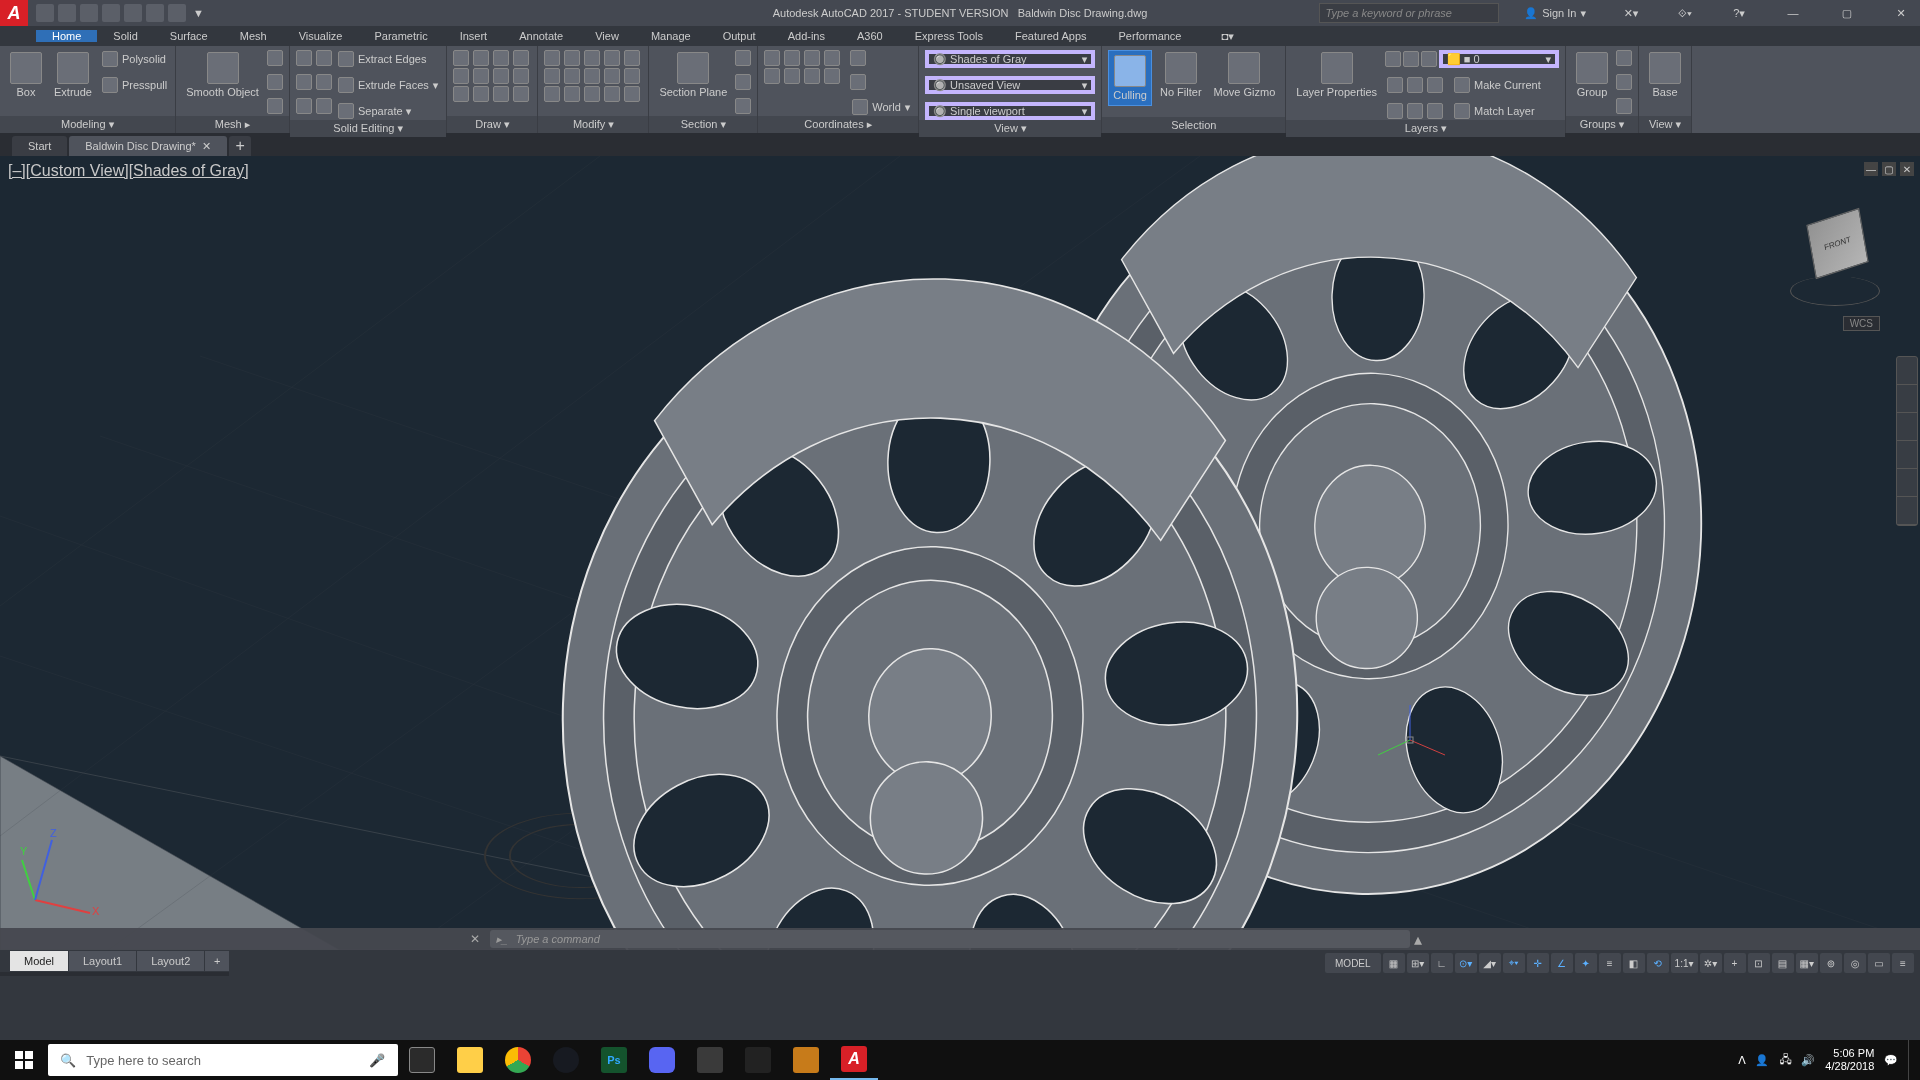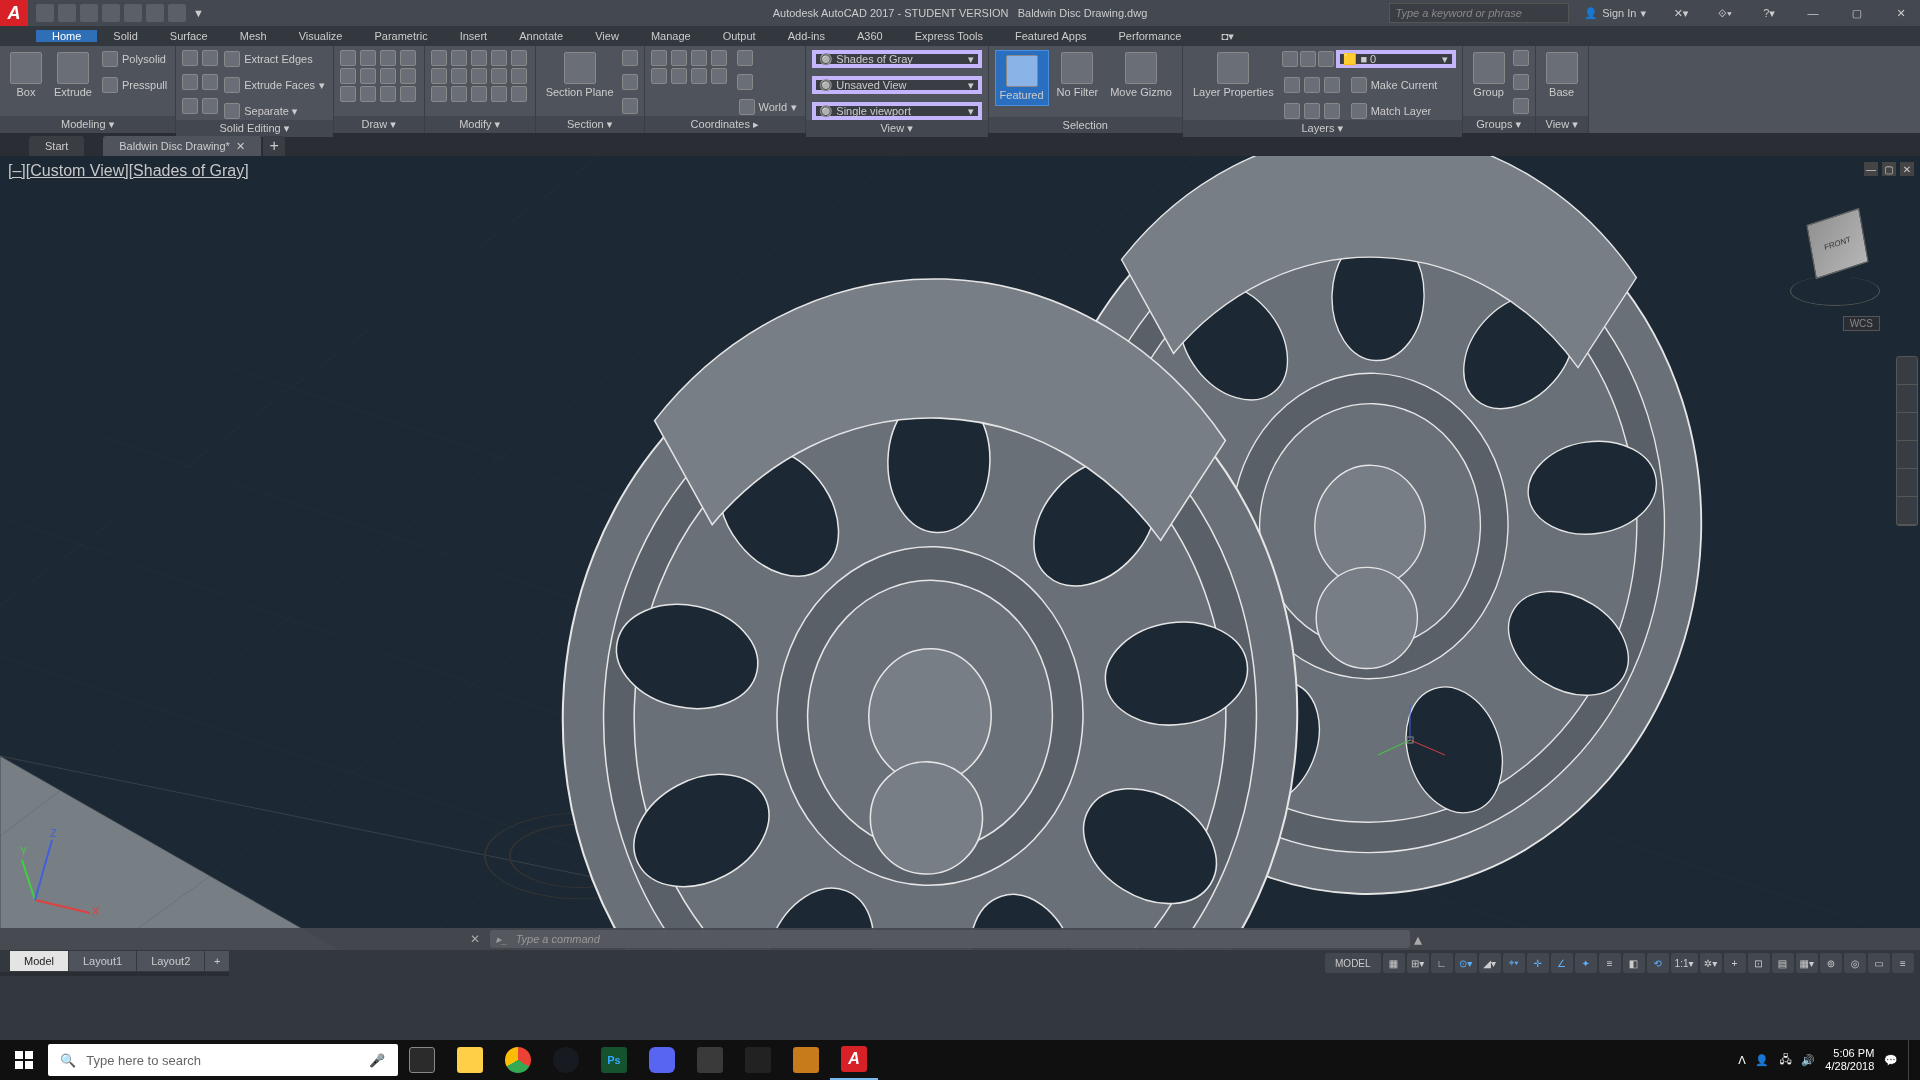--- a/index.html
+++ b/index.html
@@ -4,21 +4,21 @@
 <style>
 * { margin:0; padding:0; box-sizing:border-box; font-family:"Segoe UI",Arial,sans-serif; user-select:none; }
 body { width:1920px; height:1080px; background:#33373e; overflow:hidden; position:relative; }
 
 
 .titlebar { height:26px; background:#444851; display:flex; align-items:center; color:#ccc; font-size:11px; position:relative; }
 .app-icon { width:28px; height:26px; background:#d82027; color:#fff; font-weight:bold; font-size:18px; display:flex; align-items:center; justify-content:center; font-style:italic; }
 .qat { display:flex; gap:4px; padding:0 8px; align-items:center; }
 .qat-btn { width:18px; height:18px; background:#5b5f68; border-radius:2px; }
 .title-center { position:absolute; left:50%; transform:translateX(-50%); white-space:nowrap; }
-.title-right { position:absolute; right:0; display:flex; align-items:center; gap:6px; height:100%; }
+.title-right { position:absolute; right:0; display:flex; align-items:center; gap:16px; height:100%; }
 .search-box { width:180px; height:20px; background:#3a3d44; border:1px solid #555; color:#888; font-size:11px; padding:0 6px; display:flex; align-items:center; font-style:italic; }
 .signin { padding:0 10px; display:flex; align-items:center; gap:4px; }
 .win-btn { width:38px; height:26px; display:flex; align-items:center; justify-content:center; color:#ccc; font-size:11px; }
 .tri { margin:0 3px; }
 
 
 .menubar { height:20px; background:#33373e; display:flex; align-items:center; color:#ccc; font-size:11px; padding-left:36px; }
 .menubar span { padding:0 16px; }
 
 
@@ -32,21 +32,21 @@
 .small-btn { display:flex; align-items:center; gap:4px; color:#ccc; font-size:11px; height:18px; padding:0 2px; white-space:nowrap; }
 .small-icon { width:16px; height:16px; background:#6a6e77; border:1px solid #888; border-radius:2px; flex-shrink:0; }
 .icon-grid { display:grid; grid-template-columns:repeat(5,18px); gap:2px; }
 .icon-grid.g4 { grid-template-columns:repeat(4,18px); }
 .icon-grid .small-icon { width:16px; height:16px; }
 .dd { width:170px; height:18px; background:#3a3d44; border:4px solid #c4b5fd; color:#ccc; font-size:11px; display:flex; align-items:center; padding:0 4px; justify-content:space-between; }
 .culling { background:#2a6fbf !important; border:1px solid #4a8fdf; padding:4px; }
 
 
 .doctabs { height:22px; background:#2a2d33; display:flex; align-items:flex-end; padding-left:12px; gap:2px; }
-.doctab { height:20px; background:#4f535c; color:#ccc; font-size:11px; padding:0 16px; display:flex; align-items:center; border-radius:3px 3px 0 0;margin-left:17px; }
+.doctab { height:20px; background:#4f535c; color:#ccc; font-size:11px; padding:0 16px; display:flex; align-items:center; border-radius:3px 3px 0 0; }
 .doctab.inactive { background:#3a3d44; }
 .addtab { width:22px; height:20px; background:#3a3d44; display:flex; align-items:center; justify-content:center; color:#ccc; border-radius:3px 3px 0 0;}
 
 
 .viewport { position:relative; height:794px; background:#1c2833; overflow:hidden; }
 .vp-label { position:absolute; top:6px; left:8px; color:#c8c8c8; font-size:16px;text-decoration:underline; }
 .vp-ctrls { position:absolute; top:6px; right:6px; display:flex; gap:4px; }
 .vp-ctrls div { width:14px; height:14px; background:#444; color:#ccc; font-size:10px; display:flex; align-items:center; justify-content:center; }
 
 
@@ -166,20 +166,34 @@
           </div>
         <div class="small-btn">
             <div class="small-icon"></div>
             <span>Presspull</span>
           </div>
       </div>
     </div>
     <div class="panel-title">Modeling ▾</div>
   </div>
 
+  <div class="panel">
+    <div class="panel-body">
+      <div class="big-btn">
+          <div class="big-icon"></div>
+          <span>Smooth Object</span>
+        </div>
+      <div class="small-row">
+        <div class="small-icon"></div>
+        <div class="small-icon"></div>
+        <div class="small-icon"></div>
+      </div>
+    </div>
+    <div class="panel-title">Mesh ▸</div>
+  </div>
 
   <div class="panel">
     <div class="panel-body">
       <div class="small-row">
         <div class="small-icon"></div>
         <div class="small-icon"></div>
         <div class="small-icon"></div>
       </div>
       <div class="small-row">
         <div class="small-icon"></div>
@@ -297,21 +311,21 @@
           </div>
       </div>
     </div>
     <div class="panel-title">View ▾</div>
   </div>
 
   <div class="panel">
     <div class="panel-body">
       <div class="big-btn culling">
           <div class="big-icon" style="background:#8ab4e8"></div>
-          <span>Featured</span>
+          <span>Culling</span>
         </div>
       <div class="big-btn">
           <div class="big-icon"></div>
           <span>No Filter</span>
         </div>
       <div class="big-btn">
           <div class="big-icon"></div>
           <span>Move Gizmo</span>
         </div>
     </div>

